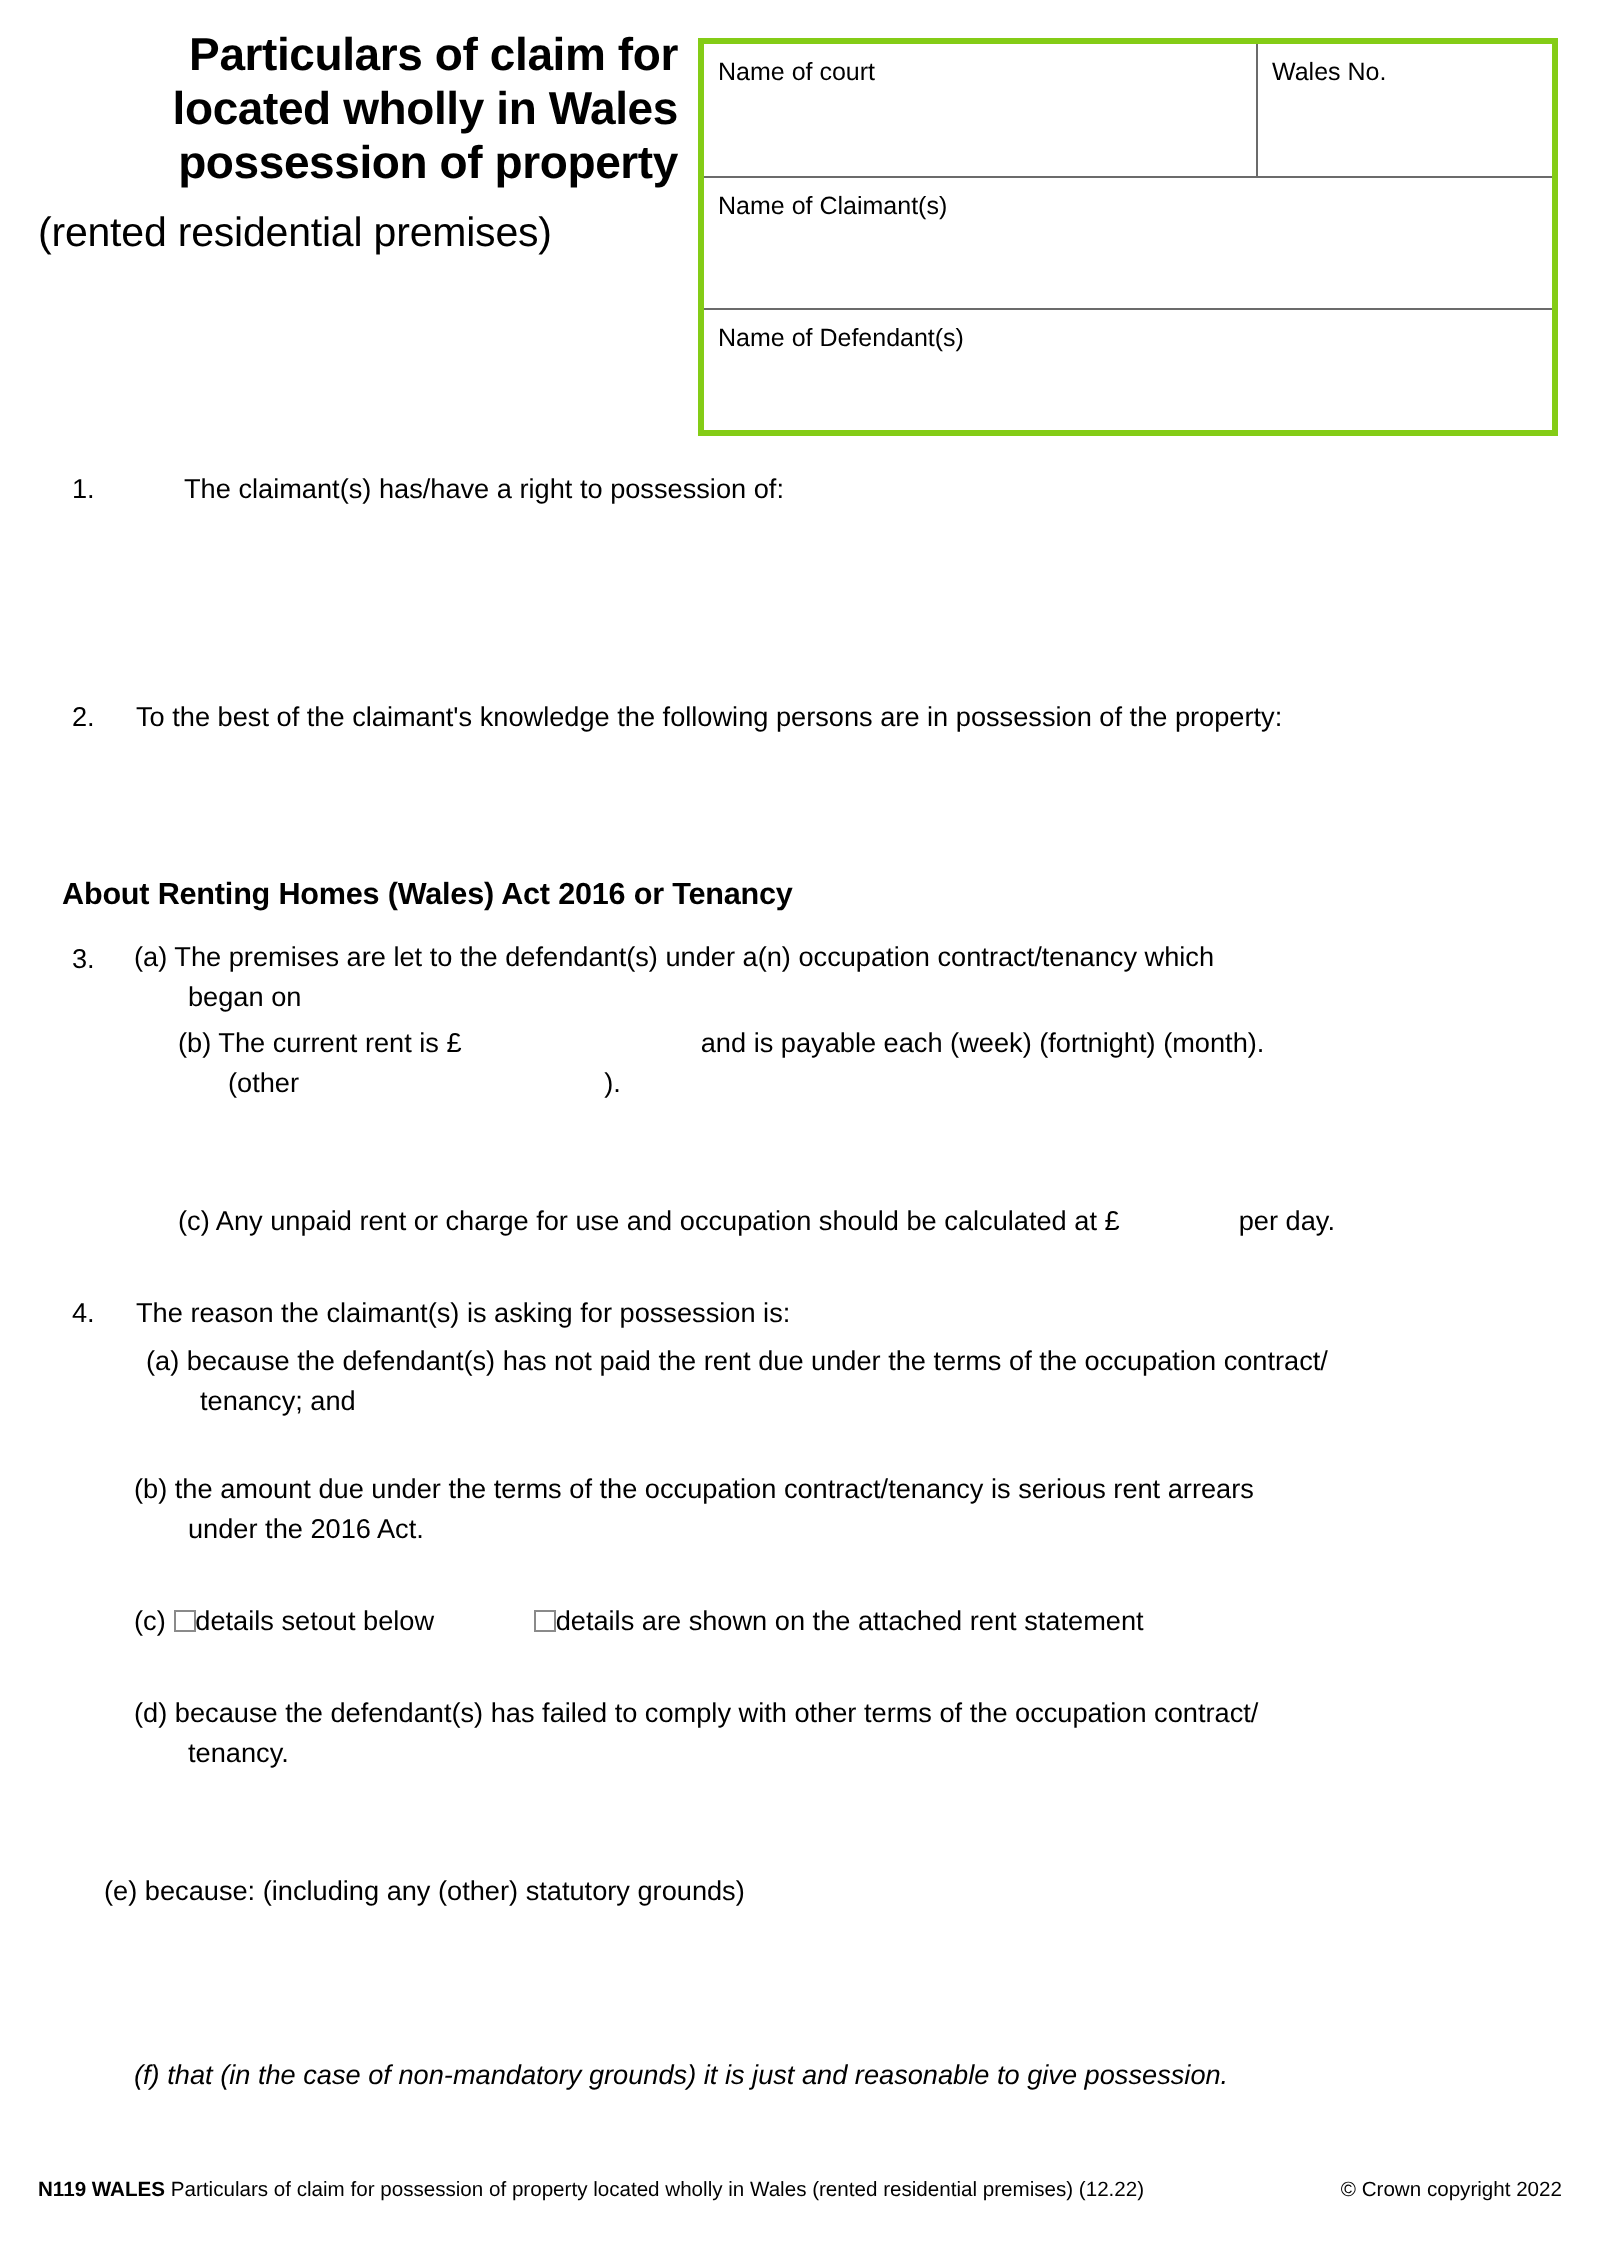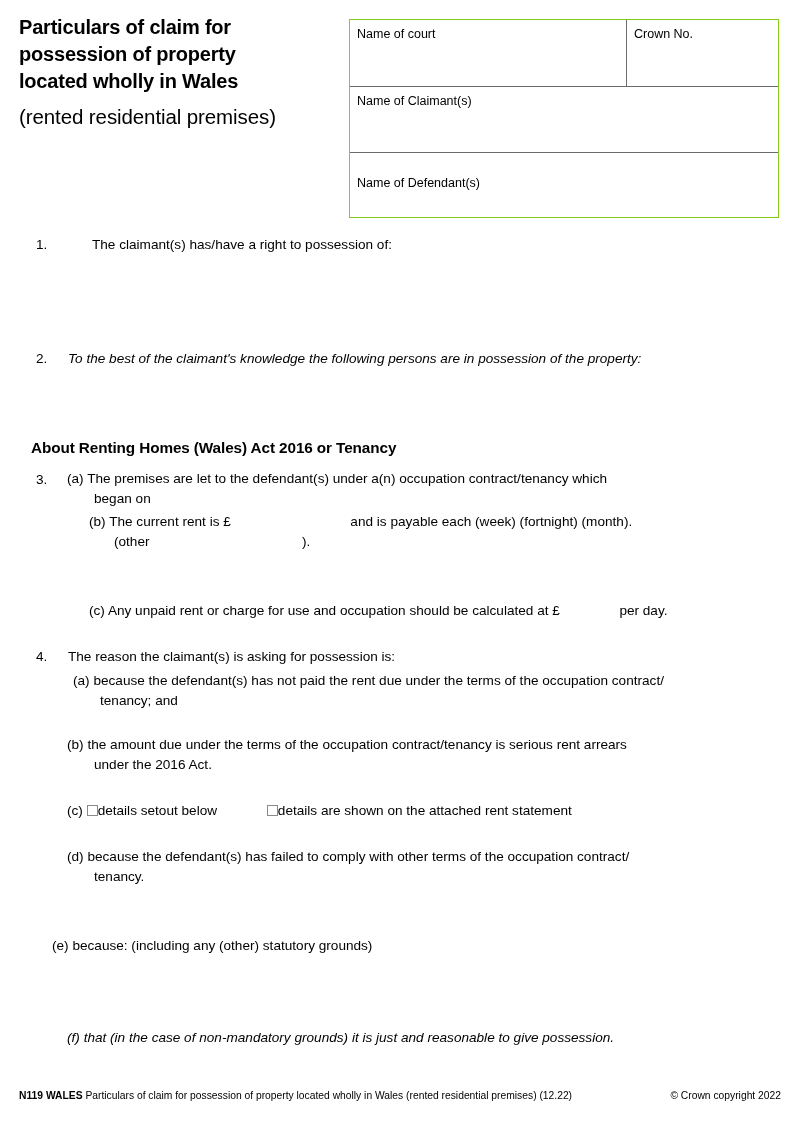--- a/index.html
+++ b/index.html
@@ -23,55 +23,56 @@
     height: 1130px;
     overflow: hidden;
   }
 
   
   .doc-title {
     position: absolute;
     left: 19px;
     top: 14px;
     width: 320px;
-    font-size: 20px;
+    font-size: 23px;
     font-weight: bold;
     line-height: 27px;
     letter-spacing: -0.2px;
+    text-align: right;
   }
   .doc-title .line { display: block; white-space: nowrap; }
   .doc-subtitle {
     position: absolute;
     left: 19px;
     top: 104px;
     font-size: 20.5px;
     font-weight: normal;
     line-height: 26px;
     letter-spacing: -0.1px;
     white-space: nowrap;
   }
 
   
   .court-box {
     position: absolute;
     left: 349px;
     top: 19px;
     width: 430px;
     height: 199px;
-    border: 1px solid #84cc16;
+    border: 3px solid #84cc16;
     box-sizing: border-box;
   }
   .cb-row {
     position: relative;
     box-sizing: border-box;
     width: 100%;
   }
   .cb-row.r1 { height: 67px; border-bottom: 1px solid #6b6b6b; display: flex; }
   .cb-row.r2 { height: 66px; border-bottom: 1px solid #6b6b6b; }
-  .cb-row.r3 { height: 64px; margin-top: 16px; }
+  .cb-row.r3 { height: 64px; }
   .cb-cell-left {
     width: 277px;
     border-right: 1px solid #6b6b6b;
     box-sizing: border-box;
     height: 100%;
   }
   .cb-cell-right {
     flex: 1;
     box-sizing: border-box;
     height: 100%;
@@ -144,48 +145,48 @@
     font-weight: normal;
   }
 </style>
 </head>
 <body>
 
 <div class="page">
 
   <div class="doc-title">
     <span class="line">Particulars of claim for</span>
+    <span class="line">located wholly in Wales</span>
     <span class="line">possession of property</span>
-    <span class="line">located wholly in Wales</span>
   </div>
   <div class="doc-subtitle">(rented residential premises)</div>
 
   <div class="court-box">
     <div class="cb-row r1">
       <div class="cb-cell-left">
         <div class="cb-label">Name of court</div>
       </div>
       <div class="cb-cell-right">
-        <div class="cb-label">Crown No.</div>
+        <div class="cb-label">Wales No.</div>
       </div>
     </div>
     <div class="cb-row r2">
       <div class="cb-label">Name of Claimant(s)</div>
     </div>
     <div class="cb-row r3">
       <div class="cb-label">Name of Defendant(s)</div>
     </div>
   </div>
 
   <div class="num" style="left:36px; top:235px;">1.</div>
   <div class="item" style="left:68px; top:235px; width:700px;margin-left:24px;">The claimant(s) has/have a right to possession of:</div>
   <div class="item" style="left:68px; top:258px; width:700px; height:62px;"></div>
 
   <div class="num" style="left:36px; top:349px;">2.</div>
-  <div class="item" style="left:68px; top:349px; width:710px;font-style:italic;">To the best of the claimant's knowledge the following persons are in possession of the property:</div>
+  <div class="item" style="left:68px; top:349px; width:710px;">To the best of the claimant's knowledge the following persons are in possession of the property:</div>
   <div class="item" style="left:68px; top:372px; width:710px; height:52px;"></div>
 
   <div class="section-heading" style="top:438px;">About Renting Homes (Wales) Act 2016 or Tenancy</div>
 
   <div class="num" style="left:36px; top:470px;">3.</div>
   <div class="sub" style="left:67px; top:469px; width:700px;">
     <span>(a)</span>
     <span>The premises are let to the defendant(s) under a(n) occupation contract/tenancy which</span>
     <span class="cont">began on</span>
   </div>

